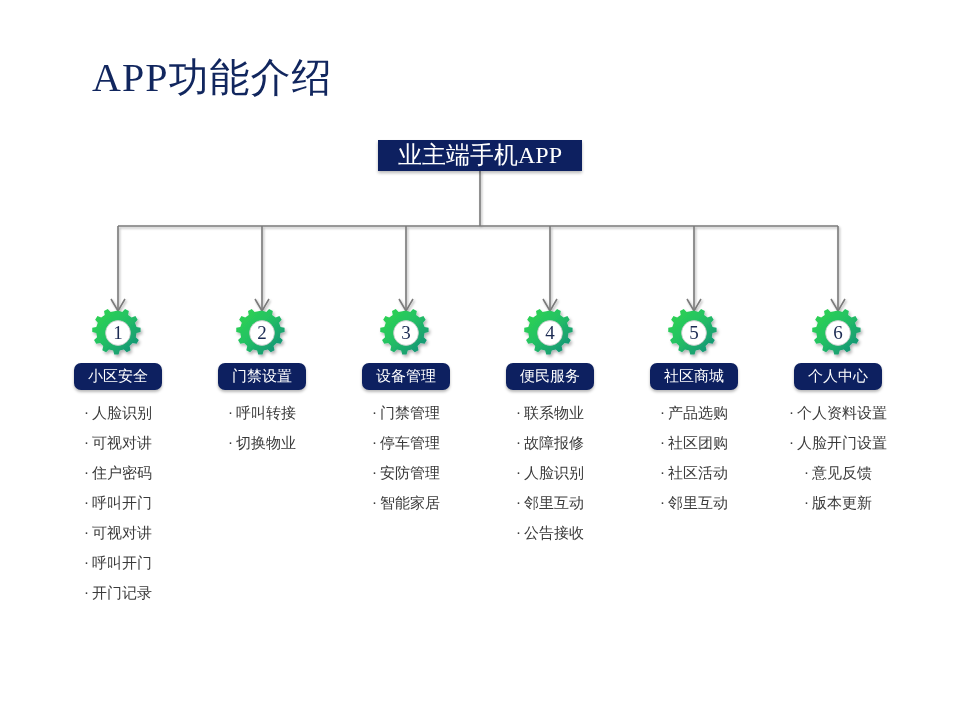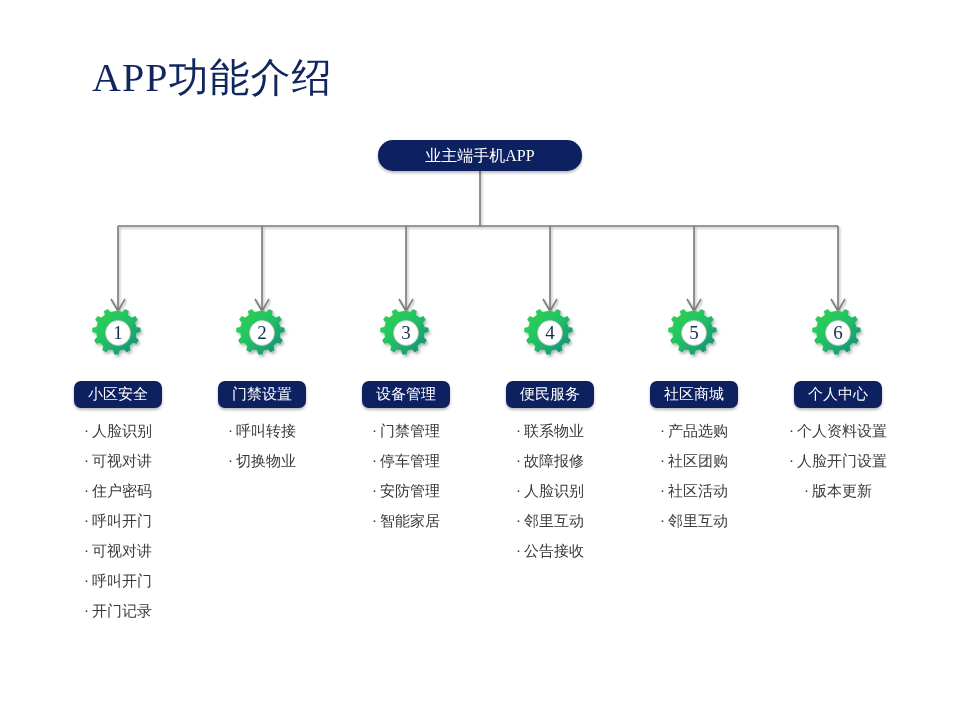--- a/index.html
+++ b/index.html
@@ -31,23 +31,23 @@
   }
 
   
   #root-node {
     position: absolute;
     left: 378px;
     top: 140px;
     width: 204px;
     height: 31px;
     background: #0d2060;
-    border-radius: 15px;
+    border-radius: 0;
     color: #ffffff;
-    font-size: 16px;
+    font-size: 24px;
     line-height: 31px;
     text-align: center;
     box-shadow: 0 2px 3px rgba(0,0,0,0.28);
     white-space: nowrap;
   }
 
   
   #connectors {
     position: absolute;
     left: 0;
@@ -83,21 +83,21 @@
     line-height: 56px;
     text-align: center;
     font-size: 19px;
     color: #1b2a52;
     font-family: "Liberation Serif", "DejaVu Serif", serif;
   }
 
   
   .node-label {
     display: inline-block;
-    margin-top: 20px;
+    margin-top: 2px;
     padding: 3px 14px 4px 14px;
     background: #0d2060;
     border-radius: 7px;
     color: #ffffff;
     font-size: 15px;
     line-height: 20px;
     white-space: nowrap;
     box-shadow: 0 2px 3px rgba(0,0,0,0.28);
   }
 
@@ -336,20 +336,21 @@
           <circle cx="28" cy="28" r="12.4" fill="#ffffff"></circle>
           <circle cx="28" cy="28" r="12.4" fill="none" stroke="#c9c9c9" stroke-width="0.8"></circle>
         </g>
       </svg>
       <div class="gear-num">6</div>
     </div>
     <div class="node-label">个人中心</div>
     <ul class="bullets">
         <li><span class="dot">·</span><span>个人资料设置</span></li>
         <li><span class="dot">·</span><span>人脸开门设置</span></li>
+        <li><span class="dot">·</span><span>意见反馈</span></li>
         <li><span class="dot">·</span><span>版本更新</span></li>
       </ul>
   </div>
 </div>
 
 <svg width="0" height="0" style="position:absolute">
   <defs>
     <filter id="gearShadowLocal" x="-30%" y="-30%" width="180%" height="180%">
       <feDropShadow dx="1.5" dy="2.2" stdDeviation="1.6" flood-color="#000000" flood-opacity="0.30"></feDropShadow>
     </filter>

